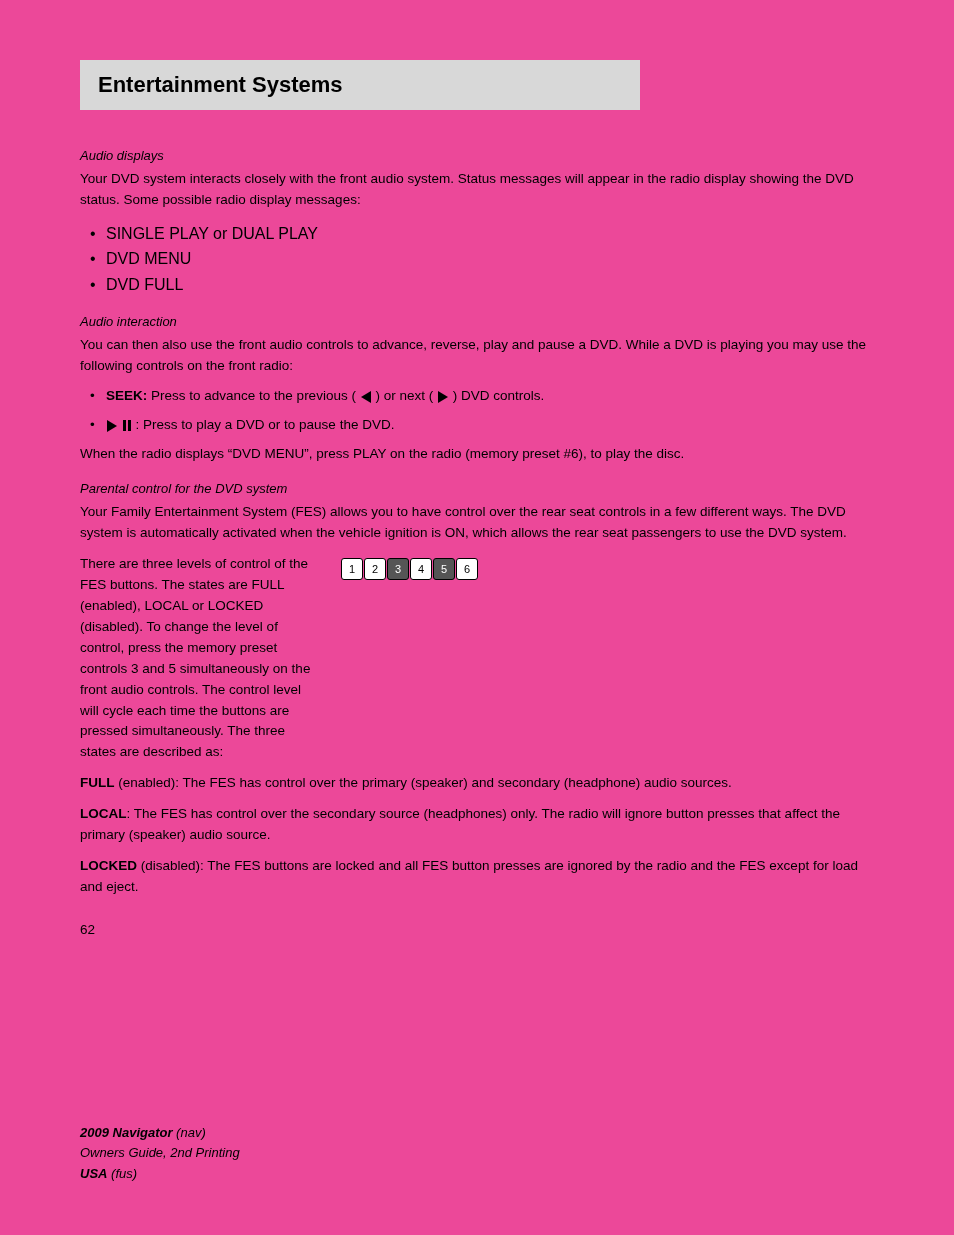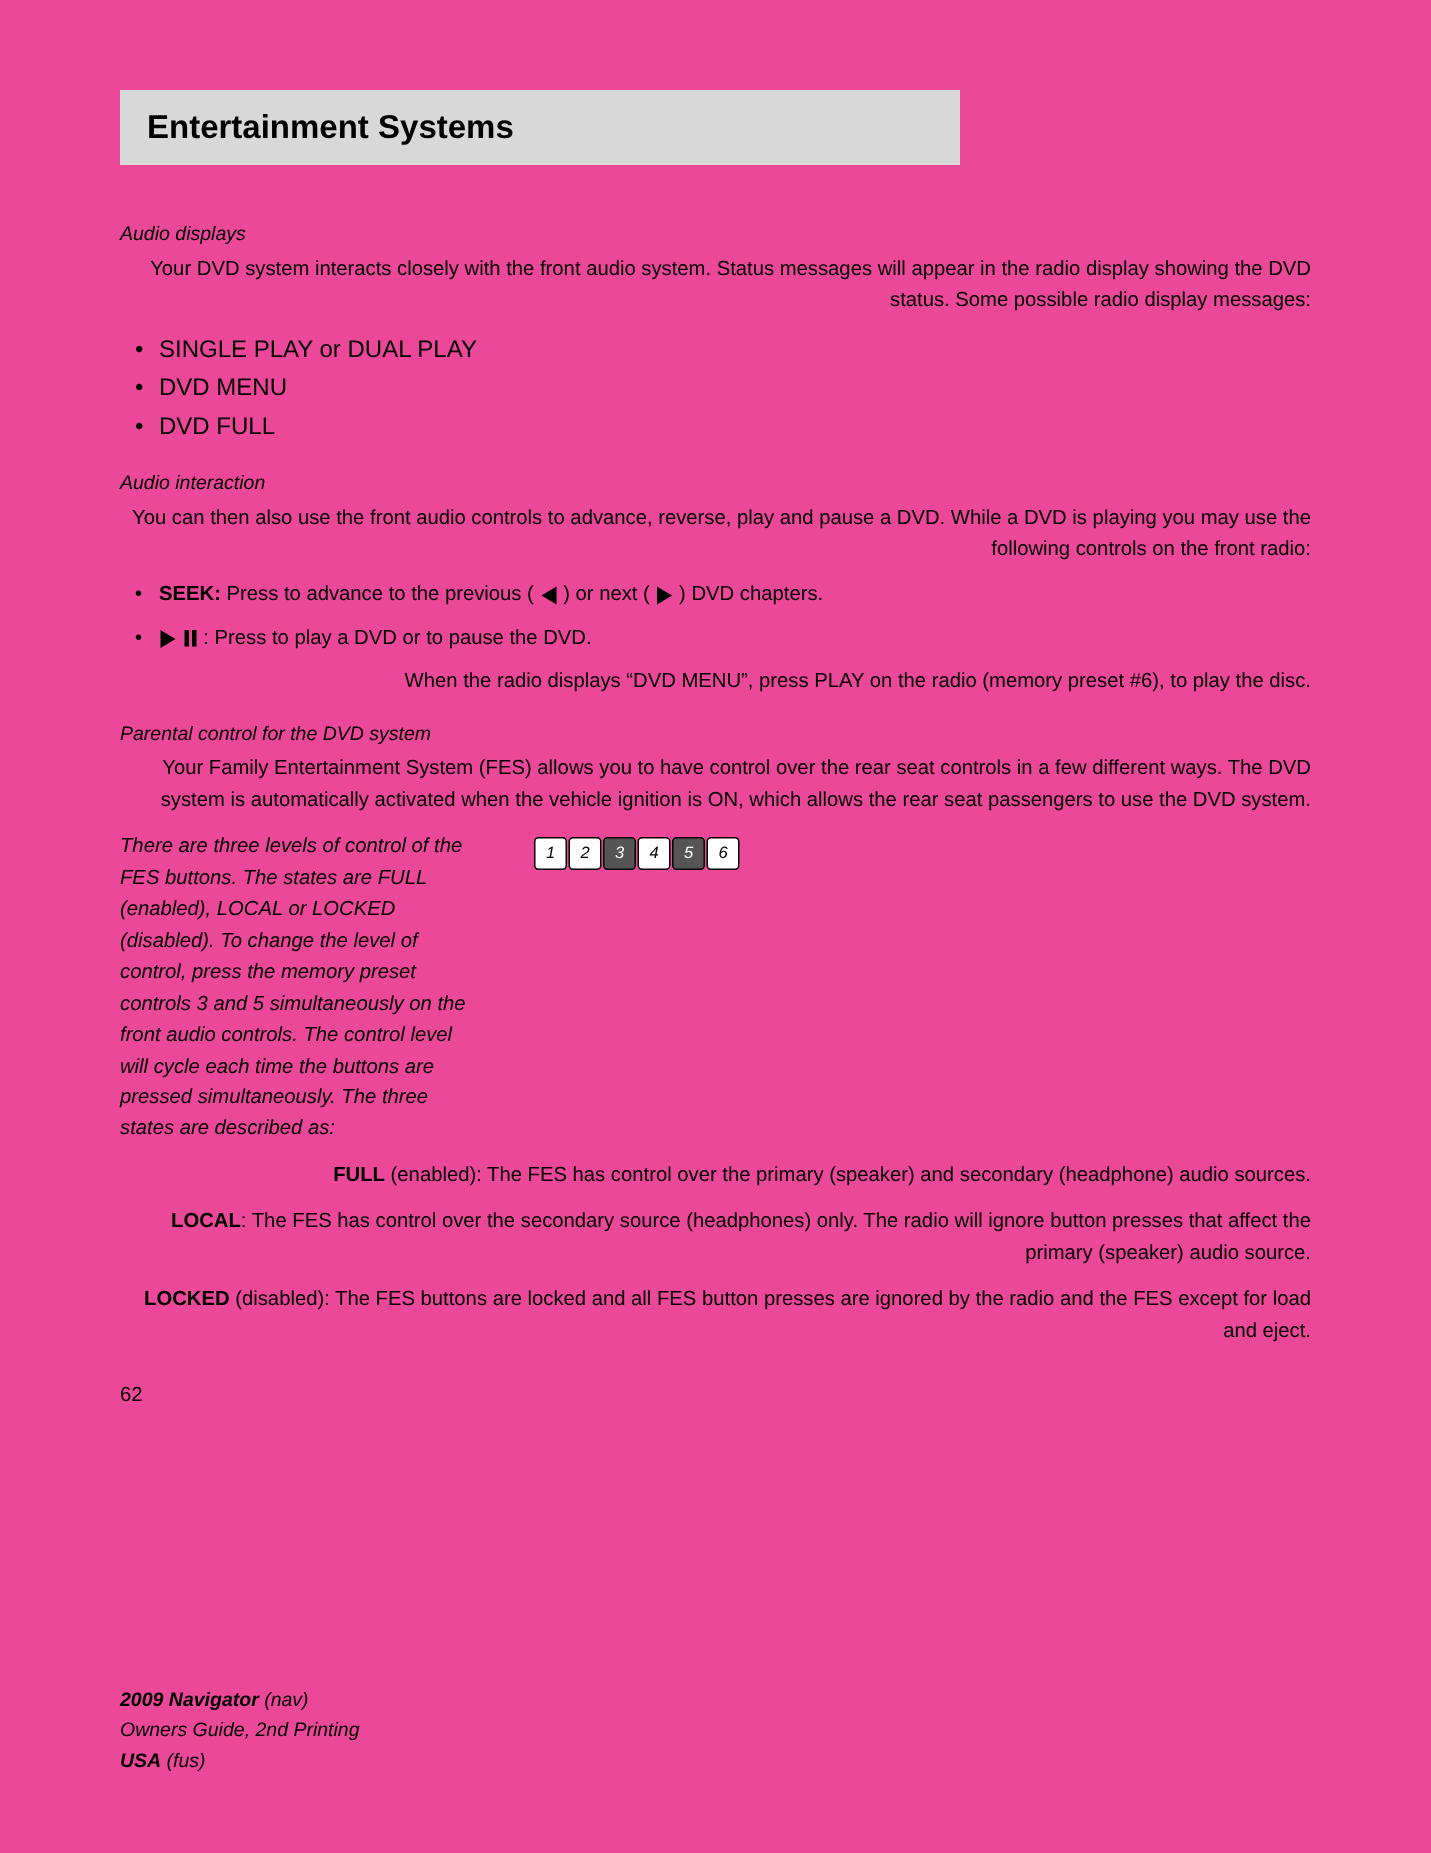--- a/index.html
+++ b/index.html
@@ -42,21 +42,20 @@
       font-weight: normal;
       font-style: italic;
       margin-bottom: 6px;
       margin-top: 16px;
     }
 
     .body-text {
       font-size: 13.5px;
       line-height: 1.55;
       margin-bottom: 8px;
-      text-align: right;
     }
 
     .bullet-list {
       list-style: none;
       margin: 8px 0 8px 10px;
     }
 
     .bullet-list li {
       font-size: 16px;
       line-height: 1.6;
@@ -155,23 +154,22 @@
 
     .preset-btn.active {
       background: #555;
       color: #fff;
       border-color: #000;
     }
 
     .three-levels-row {
       display: flex;
       align-items: flex-start;
-      gap: 28px;
+      gap: 13px;
       margin: 10px 0;
-      font-style: italic;
     }
 
     .three-levels-text {
       flex: 0 0 240px;
       font-size: 13.5px;
       line-height: 1.55;
     }
 
     .three-levels-buttons {
       display: flex;
@@ -234,21 +232,21 @@
     <div class="section-heading">Audio interaction</div>
     <p class="body-text paragraph-spacing">You can then also use the front audio controls to advance, reverse, play and pause a DVD. While a DVD is playing you may use the following controls on the front radio:</p>
 
     <div class="seek-item">
       <span>
         <span class="bold-label">SEEK:</span>
         <span> Press to advance to the previous (</span>
         <span class="prev-icon-inline"></span>
         <span>) or next (</span>
         <span class="play-icon-inline"></span>
-        <span>) DVD chapters.</span>
+        <span>) DVD controls.</span>
       </span>
     </div>
 
     <div class="seek-item">
       <span>
         <span class="play-icon-inline"></span>
         <span class="pause-icon-inline">
           <span class="pause-bar"></span>
           <span class="pause-bar"></span>
         </span>

